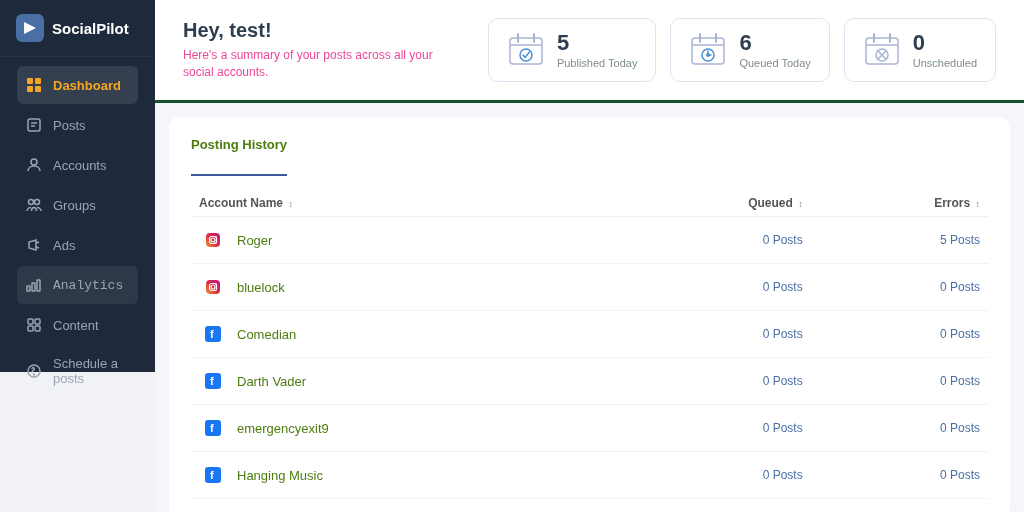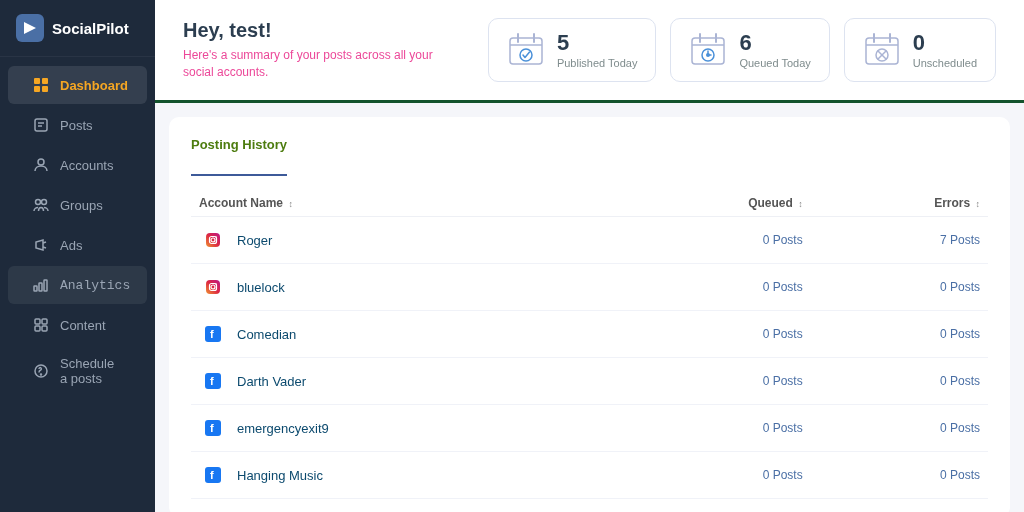--- a/index.html
+++ b/index.html
@@ -5,21 +5,21 @@
     * { box-sizing: border-box; margin: 0; padding: 0; }
     body { font-family: -apple-system, BlinkMacSystemFont, 'Segoe UI', sans-serif; display: flex; height: 512px; width: 1024px; overflow: hidden; background: #f0f2f5; }
 
     
     .sidebar {
       width: 155px;
       background: #1e2a3b;
       display: flex;
       flex-direction: column;
       flex-shrink: 0;
-      height: 512px;
+      height: 372px;
     }
     .sidebar-logo {
       display: flex;
       align-items: center;
       padding: 14px 16px;
       gap: 8px;
       border-bottom: 1px solid rgba(255,255,255,0.05);
     }
     .logo-icon {
       width: 28px;
@@ -40,26 +40,26 @@
     .sidebar-nav {
       display: flex;
       flex-direction: column;
       padding: 8px 0;
       flex: 1;
     }
     .nav-item {
       display: flex;
       align-items: center;
       gap: 10px;
-      padding: 10px 24px;
+      padding: 10px 8px;
       cursor: pointer;
       color: #9aa5b4;
       font-size: 13px;
       border-radius: 6px;
-      margin: 1px 8px;
+      margin: 1px 17px;
       transition: background 0.15s;
     }
     .nav-item.active {
       background: rgba(255,255,255,0.1);
       color: #ffffff;
     }
     .nav-item.active .nav-label { color: #f5a623; font-weight: 600; }
     .nav-icon {
       width: 18px;
       height: 18px;
@@ -163,21 +163,21 @@
       font-size: 12px;
       color: #555;
       font-weight: 600;
       text-align: left;
       padding: 6px 8px;
     }
     .posting-table th.right { text-align: right; }
     .posting-table td {
       padding: 9px 8px;
       font-size: 13px;
-      color: #0c4a6e;
+      color: #4d7c0f;
       border-bottom: 1px solid #f0f2f8;
       vertical-align: middle;
     }
     .posting-table td.posts-val {
       text-align: right;
       color: #4a6fa5;
       font-size: 12px;
     }
     .account-cell {
       display: flex;
@@ -412,21 +412,21 @@
                     </defs>
          <rect x="4.5" y="4.5" width="7" height="7" rx="2" stroke="white" stroke-width="1.2" fill="none"></rect>
          <circle cx="8" cy="8" r="2" stroke="white" stroke-width="1.2" fill="none"></circle>
          <circle cx="11" cy="5" r="0.8" fill="white"></circle>
         </svg>
                 </div>
       <span>Roger</span>
     </div>
             </td>
             <td class="posts-val">0 Posts</td>
-            <td class="posts-val">7 Posts</td>
+            <td class="posts-val">5 Posts</td>
           </tr>
           <tr>
             <td>
               <div class="account-cell">
       <div class="account-icon">
                   <svg width="16" height="16" viewBox="0 0 16 16">
                     <rect x="1" y="1" width="14" height="14" rx="4" fill="url(#ig1)"></rect>
          <defs>
                       <linearGradient id="ig1" x1="0" y1="1" x2="1" y2="0">
                         <stop offset="0%" stop-color="#f09433"></stop>

